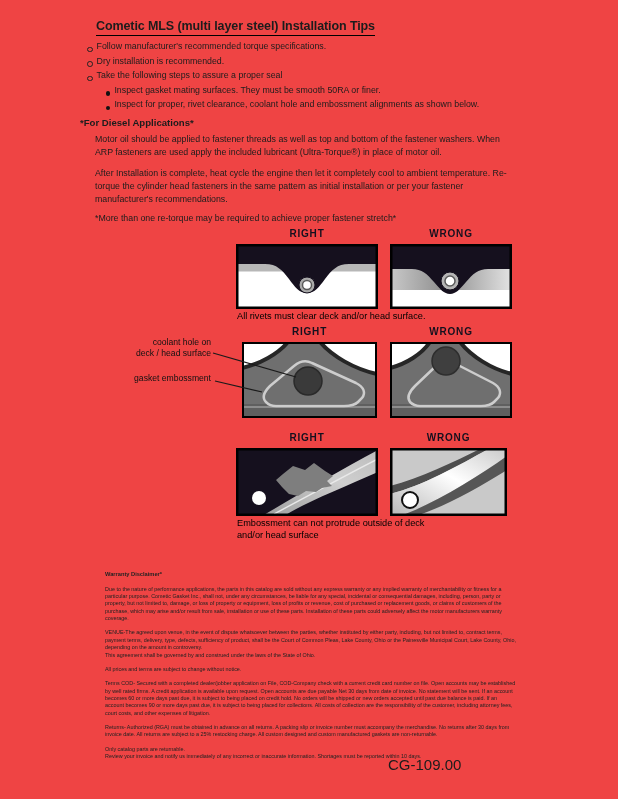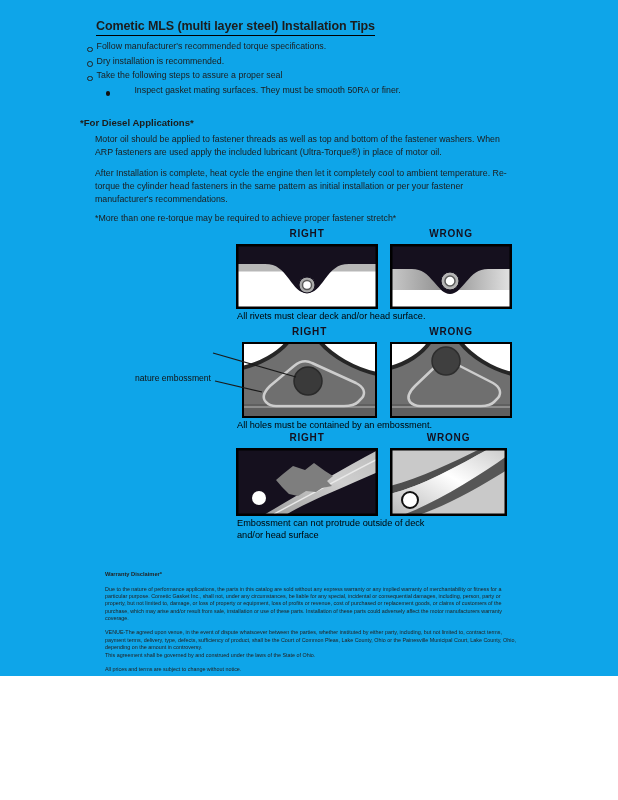--- a/index.html
+++ b/index.html
@@ -1,22 +1,22 @@
 <!DOCTYPE html>
 <html><head>
 <meta charset="utf-8">
 <style>
   html,body{margin:0;padding:0;background:#ffffff;}
-  .page{position:relative;width:618px;height:676px;background:#0ea5e9;overflow:hidden;
+  .page{position:relative;width:618px;height:799px;background:#ef4444;overflow:hidden;
         font-family:"Liberation Sans",sans-serif;color:#1c1c1c;text-decoration:underline;}
   .title{position:absolute;left:96px;top:19px;margin:0;font-size:12.5px;font-weight:bold;
          letter-spacing:-0.1px;border-bottom:1.6px solid #000;padding-bottom:2px;display:inline-block;}
   .bullets{position:absolute;left:87px;top:40px;width:450px;}
   .b-item{display:flex;align-items:flex-end;margin-bottom:2.2px;font-size:8.8px;line-height:1.4;}
-  .b-item.sub{padding-left:19px;gap:20px;}
+  .b-item.sub{padding-left:19px;}
   .mk{flex:0 0 auto;display:inline-block;margin:4px 4px 0 0;}
   .mk.open{width:3.6px;height:3.6px;border:0.9px solid #222;border-radius:50%;}
   .mk.filled{width:4.4px;height:4.4px;background:#111;border-radius:50%;}
   .diesel-h{position:absolute;left:80px;top:117px;margin:0;font-size:9.6px;font-weight:bold;}
   .body{position:absolute;left:95px;width:414px;margin:0;font-size:8.8px;line-height:1.46;}
   .hdr{position:absolute;font-size:10px;font-weight:bold;letter-spacing:0.8px;text-align:center;color:#15101e;}
   .box{position:absolute;}
   .box svg{display:block;width:100%;height:100%;}
   .caption{position:absolute;font-size:9.2px;line-height:1.25;color:#000;white-space:pre-line;}
   .callout{position:absolute;text-align:right;font-size:8.6px;line-height:1.32;white-space:pre-line;color:#111;}
@@ -42,20 +42,24 @@
       <span class="mk open"></span>
       <span>Dry installation is recommended.</span>
     </div>
     <div class="b-item">
       <span class="mk open"></span>
       <span>Take the following steps to assure a proper seal</span>
     </div>
     <div class="b-item sub">
       <span class="mk filled"></span>
       <span>Inspect gasket mating surfaces.  They must be smooth 50RA or finer.</span>
+    </div>
+    <div class="b-item sub">
+      <span class="mk filled"></span>
+      <span>Inspect for proper, rivet clearance, coolant hole and embossment alignments as shown below.</span>
     </div>
   </div>
 
   <h2 class="diesel-h">*For Diesel Applications*</h2>
   <p class="body" style="top:133px;">Motor oil should be applied to fastener threads as well as top and bottom of the fastener washers. When ARP fasteners are used apply the included lubricant (Ultra-Torque®) in place of motor oil.</p>
   <p class="body" style="top:167px;">After Installation is complete, heat cycle the engine then let it completely cool to ambient temperature. Re-torque the cylinder head fasteners in the same pattern as initial installation or per your fastener manufacturer's recommendations.</p>
   <p class="body" style="top:212px;">*More than one re-torque may be required to achieve proper fastener stretch*</p>
 
   <div class="hdr" style="left:236px;top:228px;width:142px;">RIGHT</div>
   <div class="hdr" style="left:390px;top:228px;width:122px;">WRONG</div>
@@ -85,21 +89,23 @@
       <circle cx="60" cy="37" r="9" fill="#b5b5b5" stroke="#15101e" stroke-width="1"></circle>
       <circle cx="60" cy="37" r="5" fill="#ffffff" stroke="#5a5a5a" stroke-width="1.5"></circle>
       <rect x="1.25" y="1.25" width="119.5" height="62.5" fill="none" stroke="#000000" stroke-width="2.5"></rect>
     </svg>
   </div>
   <div class="caption" style="left:237px;top:311px;width:280px;">All rivets must clear deck and/or head surface.</div>
 
   <div class="hdr" style="left:242px;top:326px;width:135px;">RIGHT</div>
   <div class="hdr" style="left:390px;top:326px;width:122px;">WRONG</div>
 
-  <div class="callout" style="left:100px;top:373px;width:111px;">nature embossment</div>
+  <div class="callout" style="left:100px;top:337px;width:111px;">coolant hole on
+deck / head surface</div>
+  <div class="callout" style="left:100px;top:373px;width:111px;">gasket embossment</div>
 
   <div class="box" style="left:242px;top:342px;width:135px;height:76px;">
     <svg viewBox="0 0 135 76">
       <rect width="135" height="76" fill="#6f6f6f"></rect>
       <rect y="62" width="135" height="14" fill="#5f5f5f"></rect>
       <line x1="0" y1="65" x2="135" y2="65" stroke="#9b9b9b" stroke-width="1.5"></line>
       <path d="M0,0 H46 C36,12 18,22 0,26 Z" fill="#ffffff"></path>
       <path d="M46,0 C36,12 18,22 0,26" fill="none" stroke="#262626" stroke-width="4"></path>
       <path d="M135,0 H78 C90,14 112,27 135,32 Z" fill="#ffffff"></path>
       <path d="M78,0 C90,14 112,27 135,32" fill="none" stroke="#262626" stroke-width="4"></path>
@@ -121,21 +127,20 @@
       <circle cx="56" cy="19" r="14" fill="#3f3f3f" stroke="#2e2e2e" stroke-width="1.5"></circle>
       <rect x="1" y="1" width="120" height="74" fill="none" stroke="#000000" stroke-width="2"></rect>
     </svg>
   </div>
 
   <svg class="overlay" style="left:95px;top:330px;" width="330" height="100">
     <line x1="118" y1="23" x2="201" y2="47" stroke="#1a1a1a" stroke-width="1.1"></line>
     <line x1="120" y1="51" x2="167" y2="62" stroke="#1a1a1a" stroke-width="1.1"></line>
   </svg>
 
-  <div class="caption" style="left:237px;top:420px;width:280px;">All holes must be contained by an embossment.</div>
 
   <div class="hdr" style="left:236px;top:432px;width:142px;">RIGHT</div>
   <div class="hdr" style="left:390px;top:432px;width:117px;">WRONG</div>
 
   <div class="box" style="left:236px;top:448px;width:142px;height:68px;">
     <svg viewBox="0 0 142 68">
       <defs>
         <linearGradient id="g3r" x1="0" y1="1" x2="1" y2="0">
           <stop offset="0" stop-color="#9d9d9d"></stop>
             <stop offset="0.6" stop-color="#cfcfcf"></stop>

